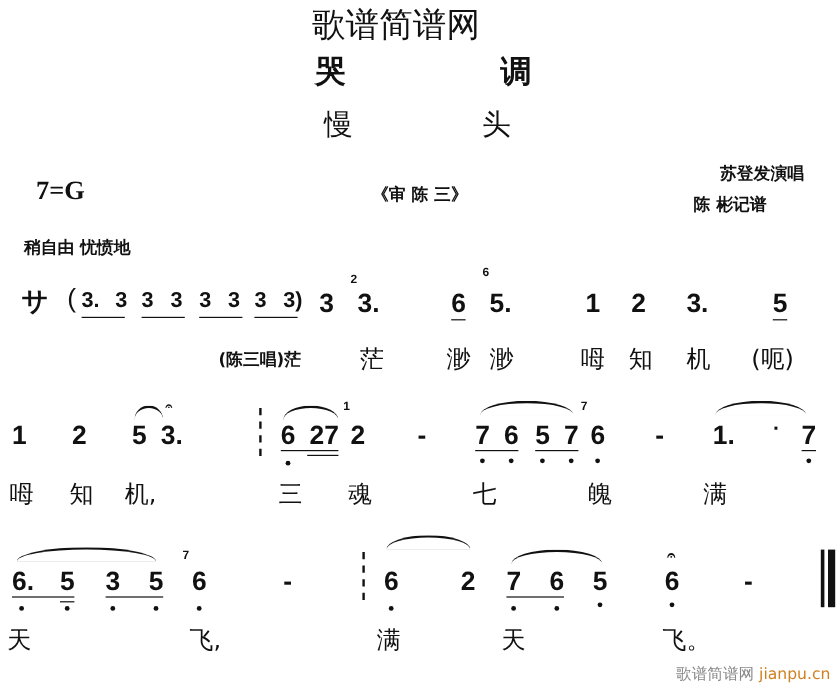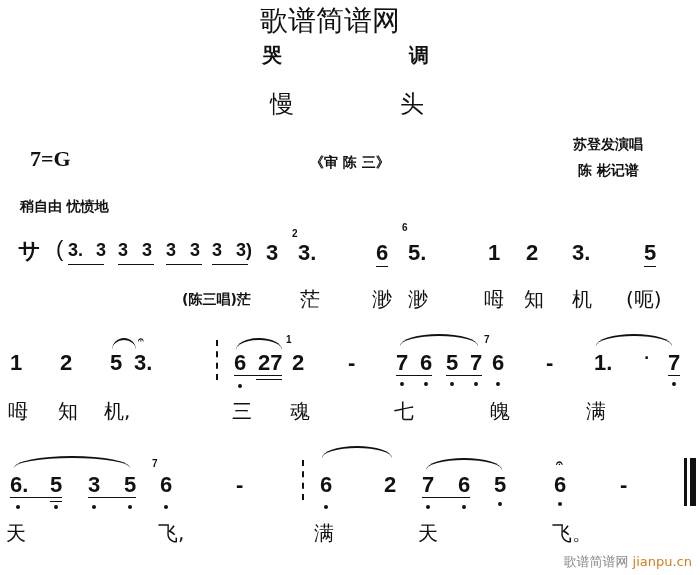--- a/index.html
+++ b/index.html
@@ -1,20 +1,20 @@
 <!DOCTYPE html>
 <html><head>
 <meta charset="utf-8">
 <style>
   html,body{margin:0;padding:0;background:#fff;}
   body{width:700px;height:575px;position:relative;overflow:hidden;font-family:"DejaVu Sans",sans-serif;color:#111;}
   .abs{position:absolute;white-space:nowrap;}
   .title{font-family:"DejaVu Serif",serif;font-size:28px;}
-  .sub{font-weight:bold;font-size:20px;}
-  .sub2{font-size:24px;font-family:Liberation Serif, serif;}
+  .sub{font-weight:bold;font-size:26px;}
+  .sub2{font-size:24px;}
   .meta{font-weight:bold;font-size:14px;}
   .key{font-family:"Liberation Serif",serif;font-weight:bold;font-size:22px;}
   .n{font-family:"Liberation Sans",sans-serif;font-weight:bold;font-size:22px;position:absolute;}
   .ly{font-size:20px;position:absolute;}
   .ul{position:absolute;height:0;border-top:1.5px solid #111;}
   .dot{position:absolute;width:4px;height:4px;border-radius:50%;background:#111;}
   .grace{position:absolute;font-family:"Liberation Sans",sans-serif;font-weight:bold;font-size:10px;}
   .slur{position:absolute;border-top:2px solid #111;border-radius:50%/100% 100% 0 0;height:10px;}
   .dashbar{position:absolute;width:0;border-left:2px dashed #111;}
   .wm{position:absolute;right:8px;bottom:4px;font-size:13px;color:#888;}
@@ -22,21 +22,21 @@
 </style>
 </head>
 <body>
 
 <div class="abs title" style="left:260px;top:2px;">歌谱简谱网</div>
 <div class="abs sub" style="left:262px;top:42px;letter-spacing:60px;">哭  调</div>
 <div class="abs sub2" style="left:270px;top:88px;letter-spacing:50px;">慢  头</div>
 
 <div class="abs key" style="left:30px;top:146px;">7=G</div>
 <div class="abs meta" style="left:310px;top:154px;">《审 陈 三》</div>
-<div class="abs meta" style="left:573px;top:136px;font-family:Liberation Mono, monospace;">苏登发演唱</div>
+<div class="abs meta" style="left:600px;top:136px;font-family:Liberation Mono, monospace;">苏登发演唱</div>
 <div class="abs meta" style="left:578px;top:162px;">陈  彬记谱</div>
 <div class="abs meta" style="left:20px;top:198px;">稍自由  忧愤地</div>
 
 <div>
   <div class="abs" style="left:18px;top:236px;font-size:22px;font-weight:bold;">サ</div>
   <span class="n" style="left:56px;top:236px;font-weight:normal;">(</span>
   <span class="n" style="left:68px;top:240px;font-size:18px;">3.</span>
   <span class="n" style="left:96px;top:240px;font-size:18px;">3</span>
   <span class="n" style="left:118px;top:240px;font-size:18px;">3</span>
   <span class="n" style="left:142px;top:240px;font-size:18px;">3</span>

